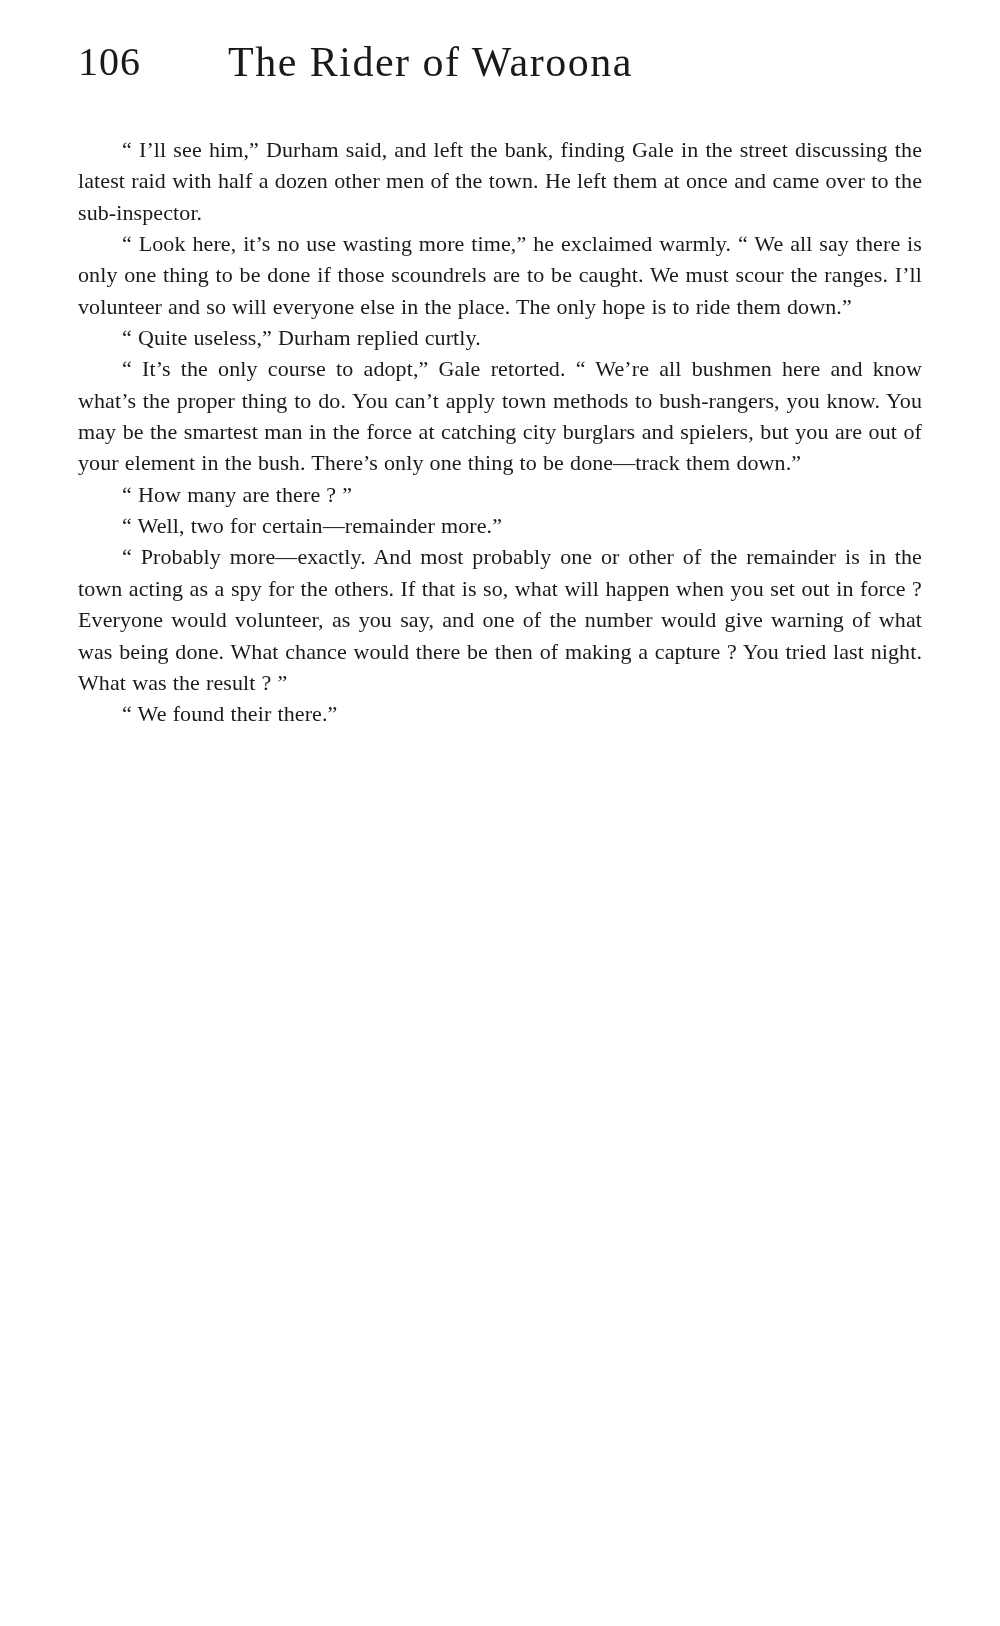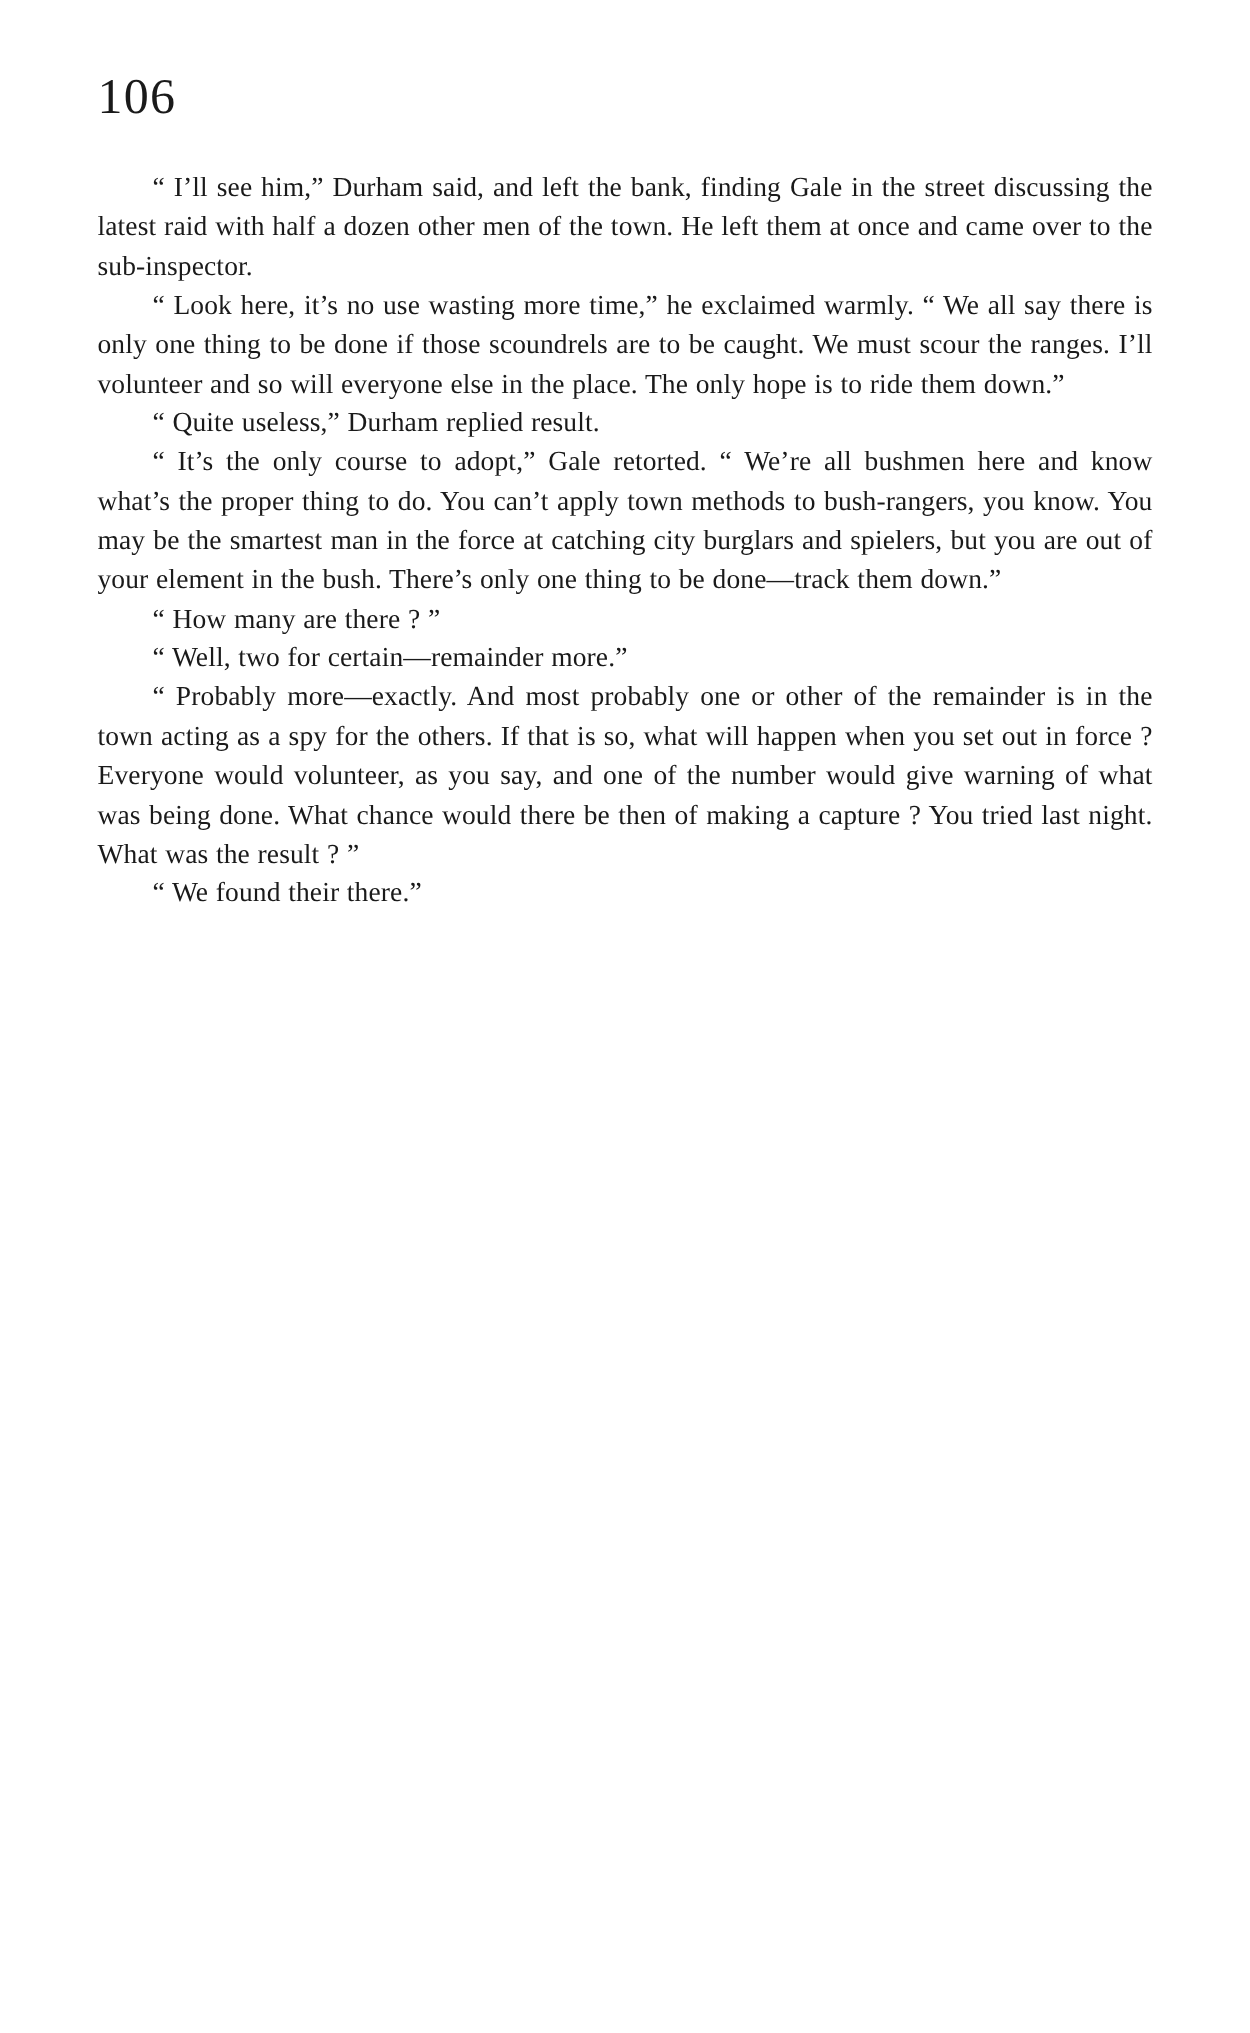--- a/index.html
+++ b/index.html
@@ -16,21 +16,21 @@
   }
   .page {
     position: relative;
     width: 1000px;
     height: 1626px;
     box-sizing: border-box;
     padding: 38px 78px 0 78px;
   }
   .header {
     display: flex;
-    align-items: flex-end;
+    align-items: flex-start;
     margin: 0 0 34px 0;
     height: 62px;
   }
   .folio {
     font-size: 40px;
     letter-spacing: 1px;
     width: 150px;
     flex: 0 0 150px;
     font-family: "Liberation Serif", "DejaVu Serif", serif;
   }
@@ -58,26 +58,27 @@
     overflow: hidden;
   }
 </style>
 </head>
 <body>
 
 <div class="page">
 
   <div class="header">
     <div class="folio">106</div>
+    <div class="running-title">The Rider of Waroona</div>
   </div>
 
   <div class="body-text">
     <p>“ I’ll see him,” Durham said, and left the bank, finding Gale in the street discussing the latest raid with half a dozen other men of the town. He left them at once and came over to the sub-inspector.</p>
     <p>“ Look here, it’s no use wasting more time,” he exclaimed warmly.  “ We all say there is only one thing to be done if those scoundrels are to be caught. We must scour the ranges.  I’ll volunteer and so will everyone else in the place.  The only hope is to ride them down.”</p>
-    <p>“ Quite useless,” Durham replied result.</p>
+    <p>“ Quite useless,” Durham replied curtly.</p>
     <p>“ It’s the only course to adopt,” Gale retorted. “ We’re all bushmen here and know what’s the proper thing to do.  You can’t apply town methods to bush-rangers, you know.  You may be the smartest man in the force at catching city burglars and spielers, but you are out of your element in the bush. There’s only one thing to be done—track them down.”</p>
     <p>“ How many are there ? ”</p>
     <p>“ Well, two for certain—remainder more.”</p>
     <p>“ Probably more—exactly.  And most probably one or other of the remainder is in the town acting as a spy for the others.  If that is so, what will happen when you set out in force ?  Everyone would volunteer, as you say, and one of the number would give warning of what was being done.  What chance would there be then of making a capture ?  You tried last night.  What was the result ? ”</p>
     <p>“ We found their there.”</p>
   </div>
 
   <div class="clip-bottom">
     
   </div>

